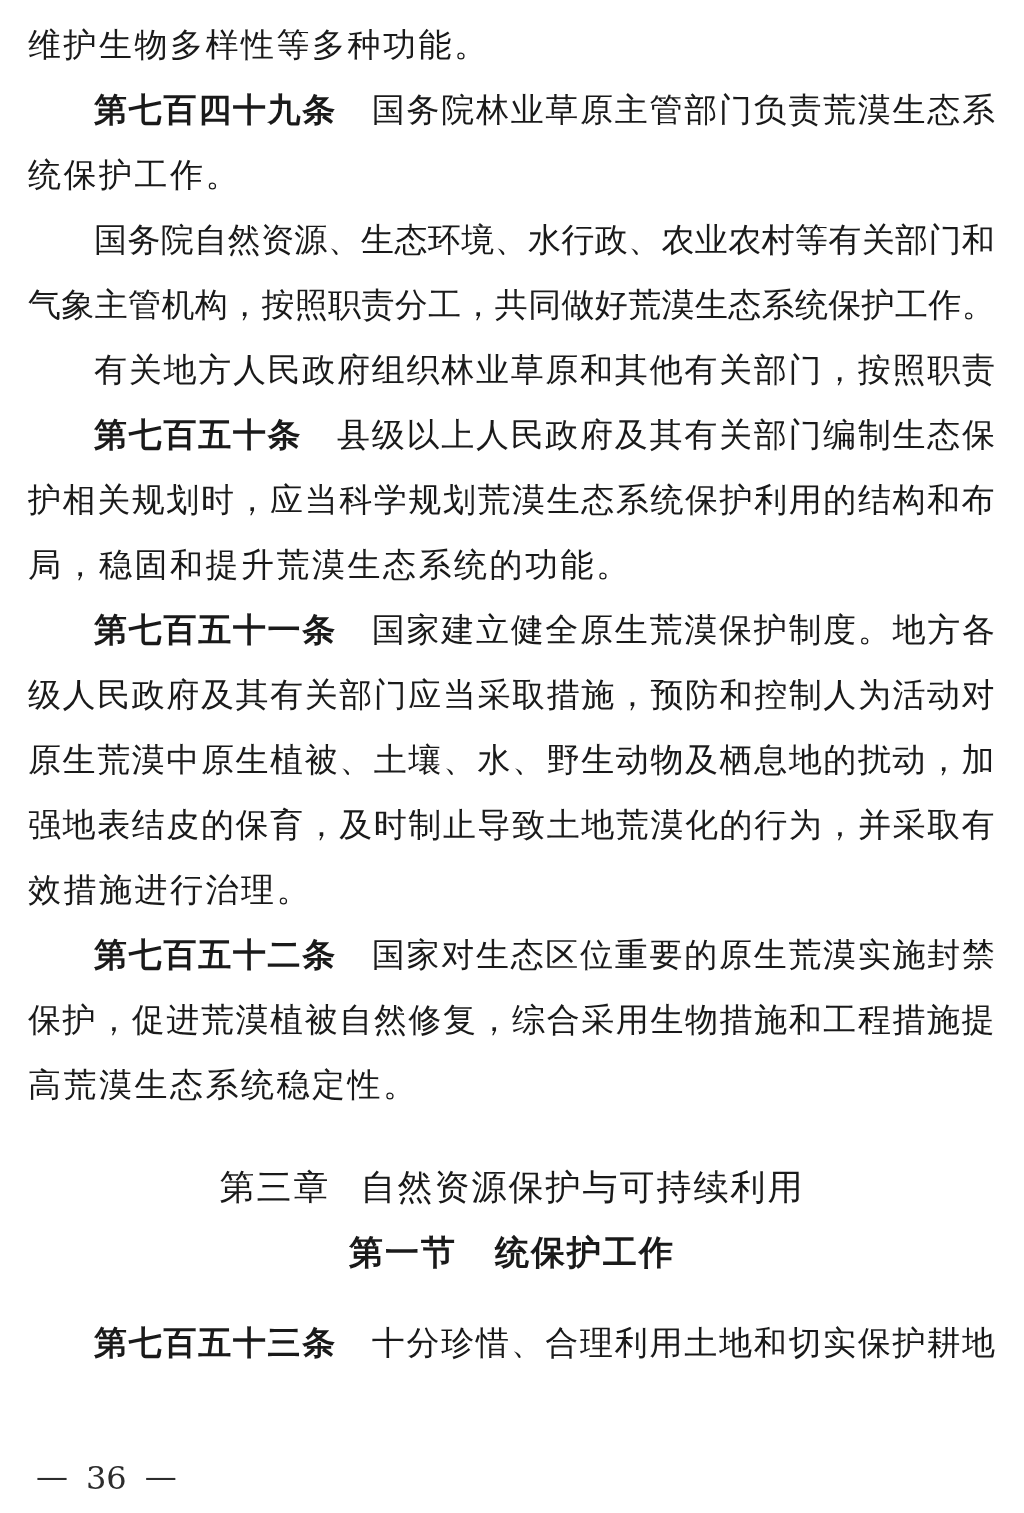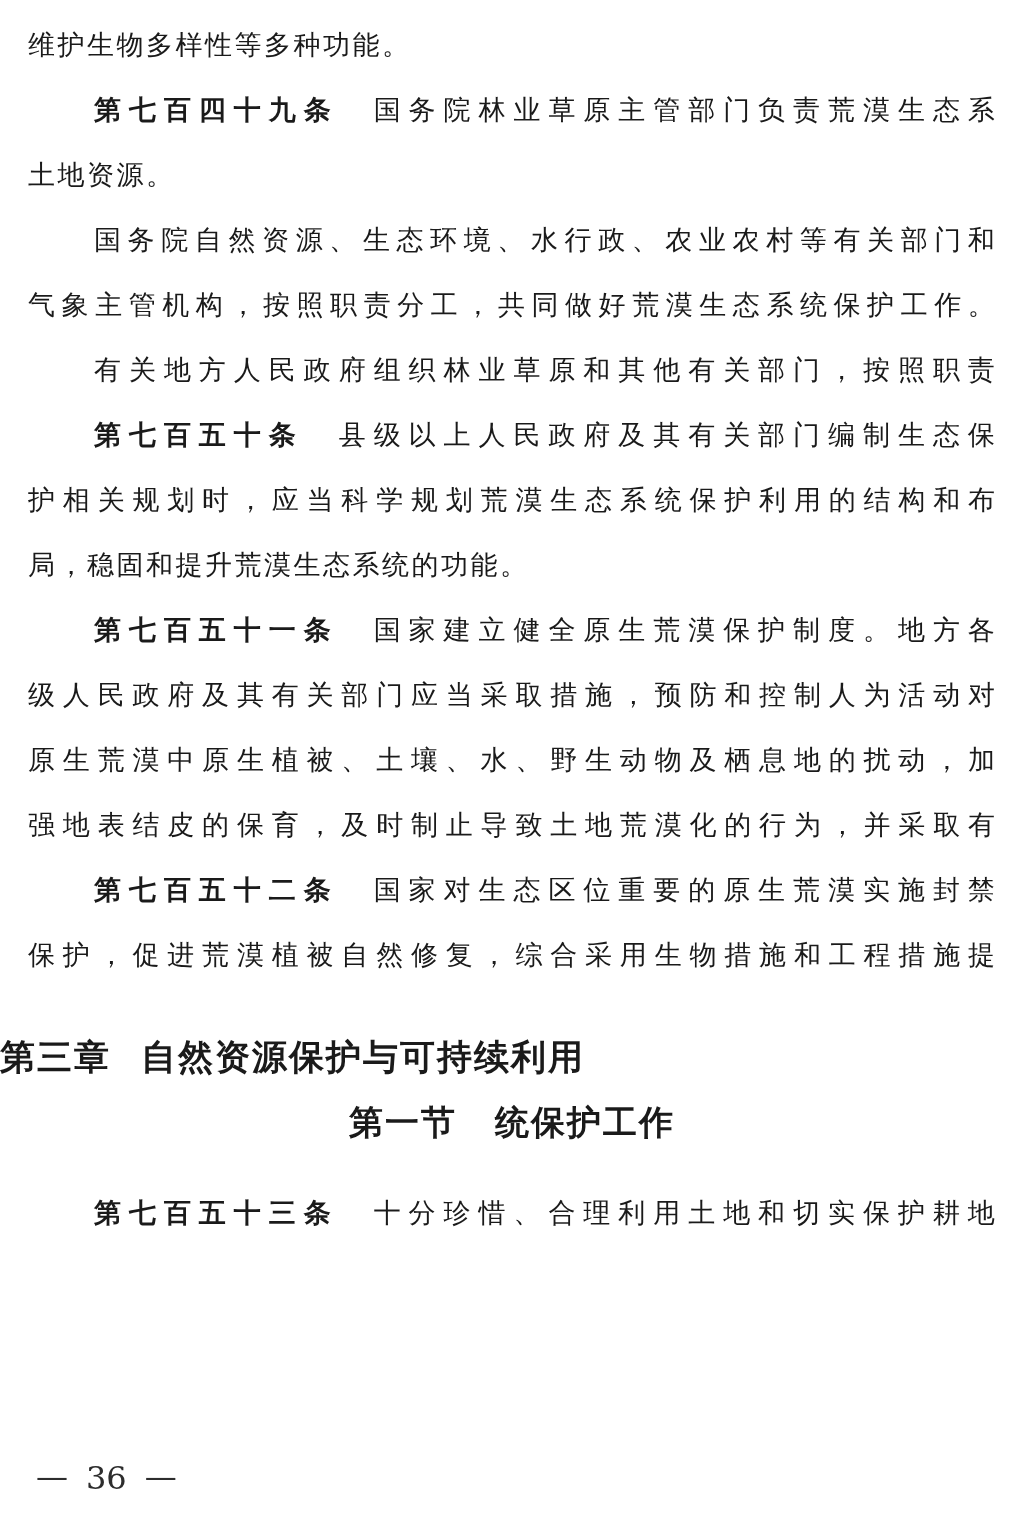--- a/index.html
+++ b/index.html
@@ -9,36 +9,37 @@
     margin:0 auto;
     background:#ffffff;
     color:#1a1a1a;
     font-family:"DejaVu Serif","Liberation Serif",serif;
     overflow:hidden;
   }
   .text-block{padding-left:28px;padding-right:29px;}
   #lines-before{padding-top:12px;}
   .line{
     height:65px;line-height:65px;
-    font-size:27px;
+    font-size:33px;
     white-space:nowrap;
   }
   .line.left{letter-spacing:2.5px;}
   .line.justify{display:flex;justify-content:space-between;align-items:baseline;}
   .line.indent{padding-left:66px;}
   .char{display:inline-block;}
   .bold{
     font-family:"DejaVu Sans","Liberation Sans",sans-serif;
     font-weight:700;
   }
   .chapter-heading{
     margin-top:38px;
     height:65px;line-height:65px;
+    text-align:center;
     font-family:"DejaVu Sans","Liberation Sans",sans-serif;
-    font-weight:700;
+    font-weight:400;
     font-size:35px;
     letter-spacing:2px;
   }
   .chapter-heading .num{margin-right:30px;}
   .section-heading{
     height:65px;line-height:65px;
     text-align:center;
     font-weight:700;
     font-size:34px;
     letter-spacing:2px;
@@ -82,21 +83,21 @@
         <span class="char">部</span>
         <span class="char">门</span>
         <span class="char">负</span>
         <span class="char">责</span>
         <span class="char">荒</span>
         <span class="char">漠</span>
         <span class="char">生</span>
         <span class="char">态</span>
         <span class="char">系</span>
       </div>
-      <div class="line left"><span class="">土地资源。</span></div>
+      <div class="line left"><span class="">统保护工作。</span></div>
       <div class="line justify indent">
         <span class="char">国</span>
         <span class="char">务</span>
         <span class="char">院</span>
         <span class="char">自</span>
         <span class="char">然</span>
         <span class="char">资</span>
         <span class="char">源</span>
         <span class="char">、</span>
         <span class="char">生</span>
@@ -348,20 +349,21 @@
         <span class="char">化</span>
         <span class="char">的</span>
         <span class="char">行</span>
         <span class="char">为</span>
         <span class="char">，</span>
         <span class="char">并</span>
         <span class="char">采</span>
         <span class="char">取</span>
         <span class="char">有</span>
       </div>
+      <div class="line left"><span class="">效措施进行治理。</span></div>
       <div class="line justify indent">
         <span class="char bold">第</span>
         <span class="char bold">七</span>
         <span class="char bold">百</span>
         <span class="char bold">五</span>
         <span class="char bold">十</span>
         <span class="char bold">二</span>
         <span class="char bold">条</span>
         <span class="char">　</span>
         <span class="char">国</span>
@@ -406,20 +408,21 @@
         <span class="char">物</span>
         <span class="char">措</span>
         <span class="char">施</span>
         <span class="char">和</span>
         <span class="char">工</span>
         <span class="char">程</span>
         <span class="char">措</span>
         <span class="char">施</span>
         <span class="char">提</span>
       </div>
+      <div class="line left"><span class="">高荒漠生态系统稳定性。</span></div>
     </div>
 
   <div class="chapter-heading">
     <span class="num">第三章</span><span>自然资源保护与可持续利用</span>
   </div>
 
   <div class="section-heading">
     <span class="num">第一节</span><span>统保护工作</span>
   </div>
 

